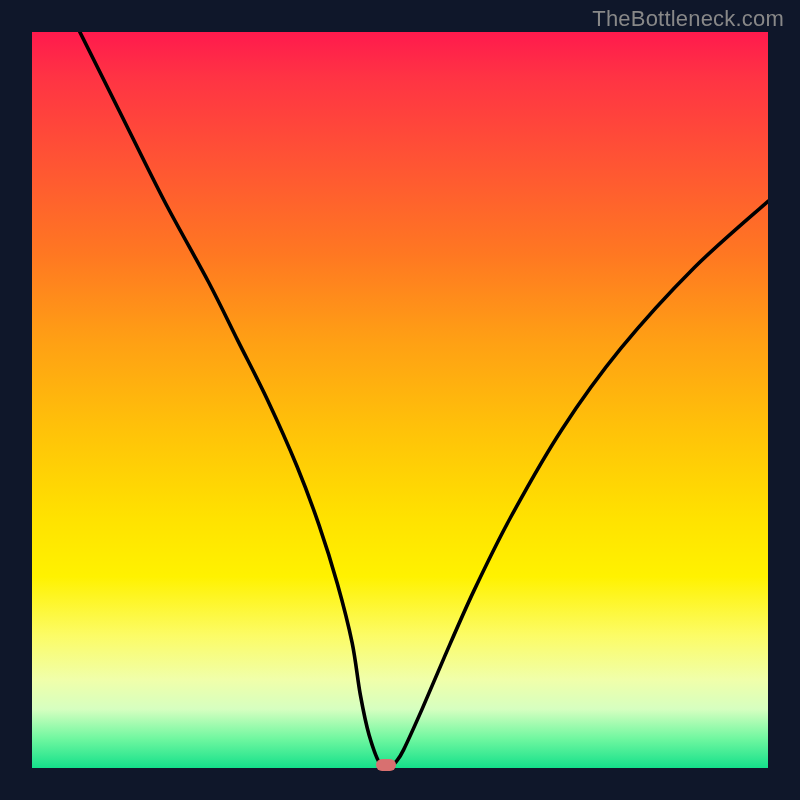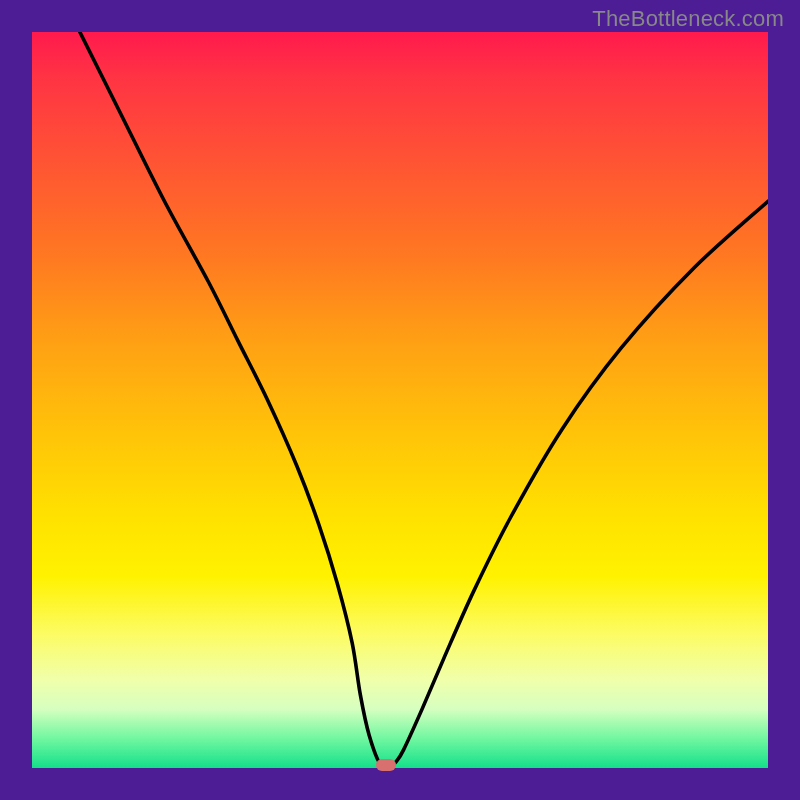--- a/index.html
+++ b/index.html
@@ -10,21 +10,21 @@
     background: #000;
     overflow: hidden;
     font-family: Arial, Helvetica, sans-serif;
   }
   .frame {
     position: absolute;
     top: 0;
     left: 0;
     width: 800px;
     height: 800px;
-    background: #4c1d95;
+    background: #0f172a;
   }
   .plot {
     position: absolute;
     top: 32px;
     left: 32px;
     width: 736px;
     height: 736px;
     background: linear-gradient(to bottom,
       #ff1a4d 0%,
       #ff3344 6%,

